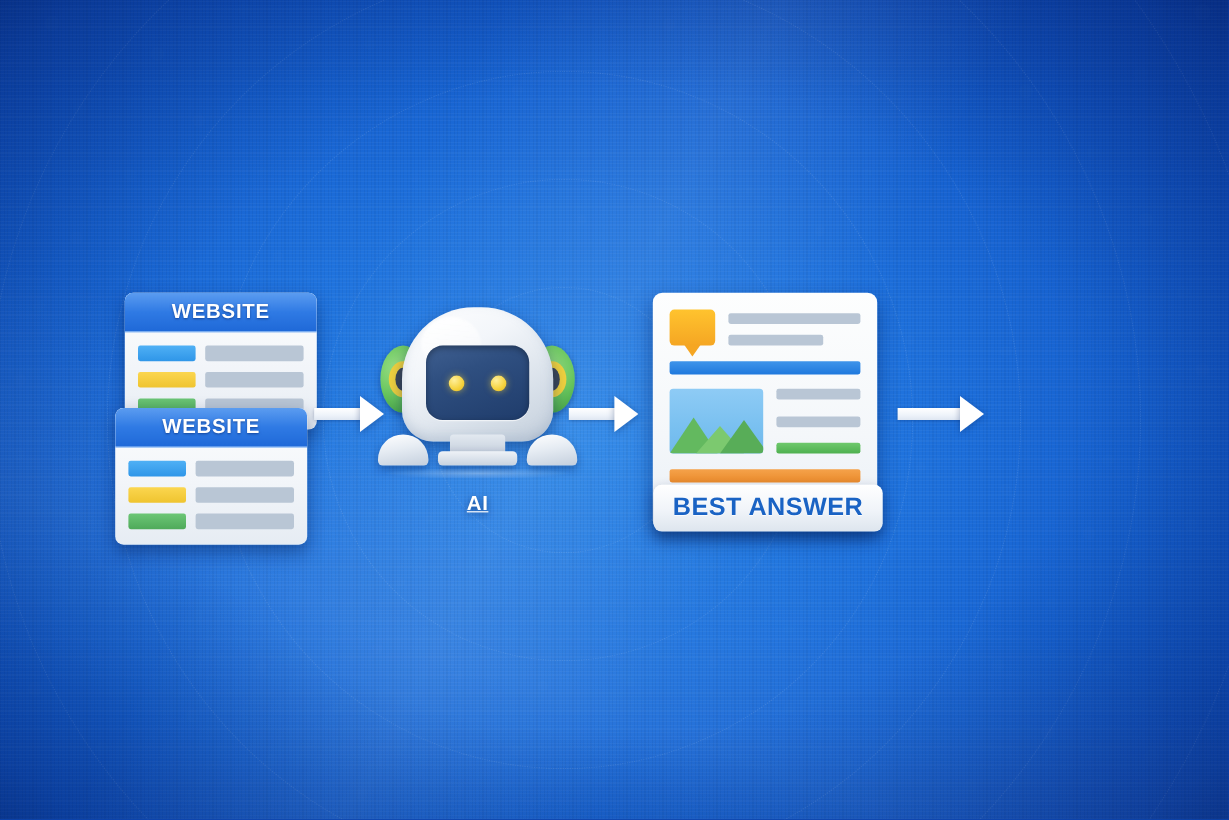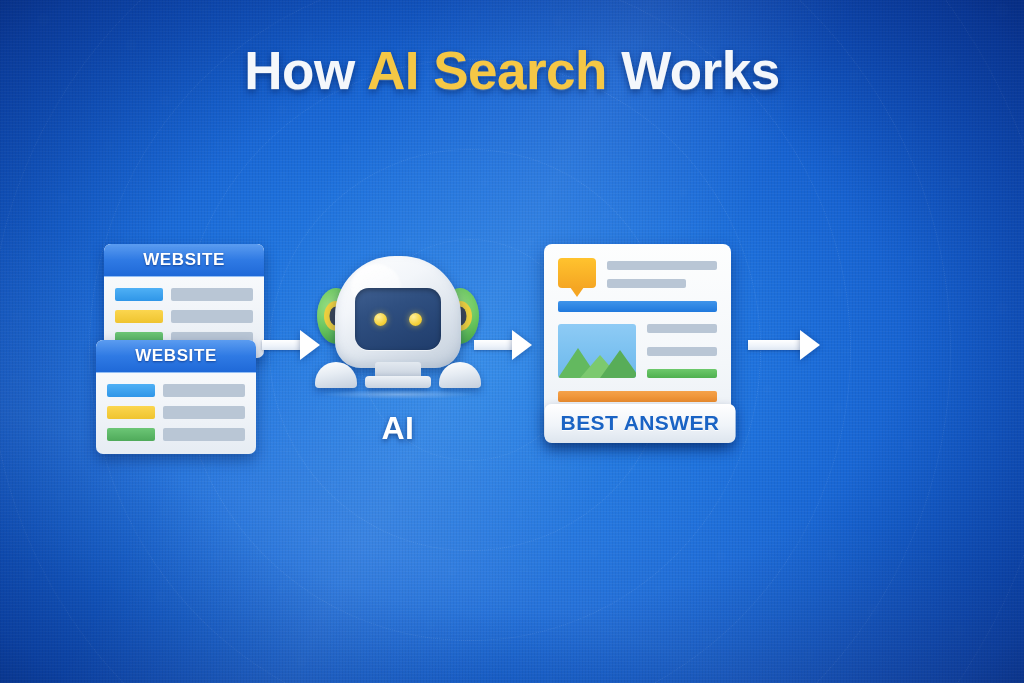--- a/index.html
+++ b/index.html
@@ -69,26 +69,27 @@
 
   
   .flow { position: absolute; left: 0; top: 0; width: 1024px; height: 683px; }
 
   .node { position: absolute; }
 
   .node-label {
     position: absolute;
     left: 50%;
     transform: translateX(-50%);
-    font-size: 32px;
+    font-size: 17px;
     font-weight: bold;
     color: #ffffff;
     letter-spacing: 0.5px;
     text-shadow: 0 2px 5px rgba(0,25,80,0.55);
     white-space: nowrap;
+    text-decoration: underline;
   }
 
   
   .arrow { position: absolute; }
   .arrow .shaft {
     position: absolute;
     left: 0; top: 50%;
     height: 10px;
     margin-top: -5px;
     background: linear-gradient(180deg, #ffffff 0%, #eef3fa 60%, #dfe7f2 100%);
@@ -547,23 +548,20 @@
       <span style="left:996.9px;top:110.8px;width:13px;height:13px;opacity:0.050"></span>
       <span style="left:1004.1px;top:567.1px;width:13px;height:13px;opacity:0.061"></span>
       <span style="left:952.8px;top:623.8px;width:13px;height:13px;opacity:0.106"></span>
       <span style="left:890.5px;top:674.4px;width:13px;height:13px;opacity:0.050"></span>
       <span style="left:995.1px;top:2.8px;width:14px;height:14px;opacity:0.128"></span>
     </div>
   <div class="bg-layer bg-sheen"></div>
   <div class="bg-layer bg-mesh"></div>
   <div class="bg-layer bg-vignette"></div>
 
-  <div class="title">
-    <span>How </span><span class="accent">AI Search</span><span> Works</span>
-  </div>
 
   <div class="flow">
 
     <div class="node" style="left:96px;top:244px;width:180px;height:210px;">
       <div class="site-card" style="left:8px;top:0px;">
         <div class="site-head">
           <span>WEBSITE</span>
         </div>
         <div class="site-body">
           <div class="site-row">

